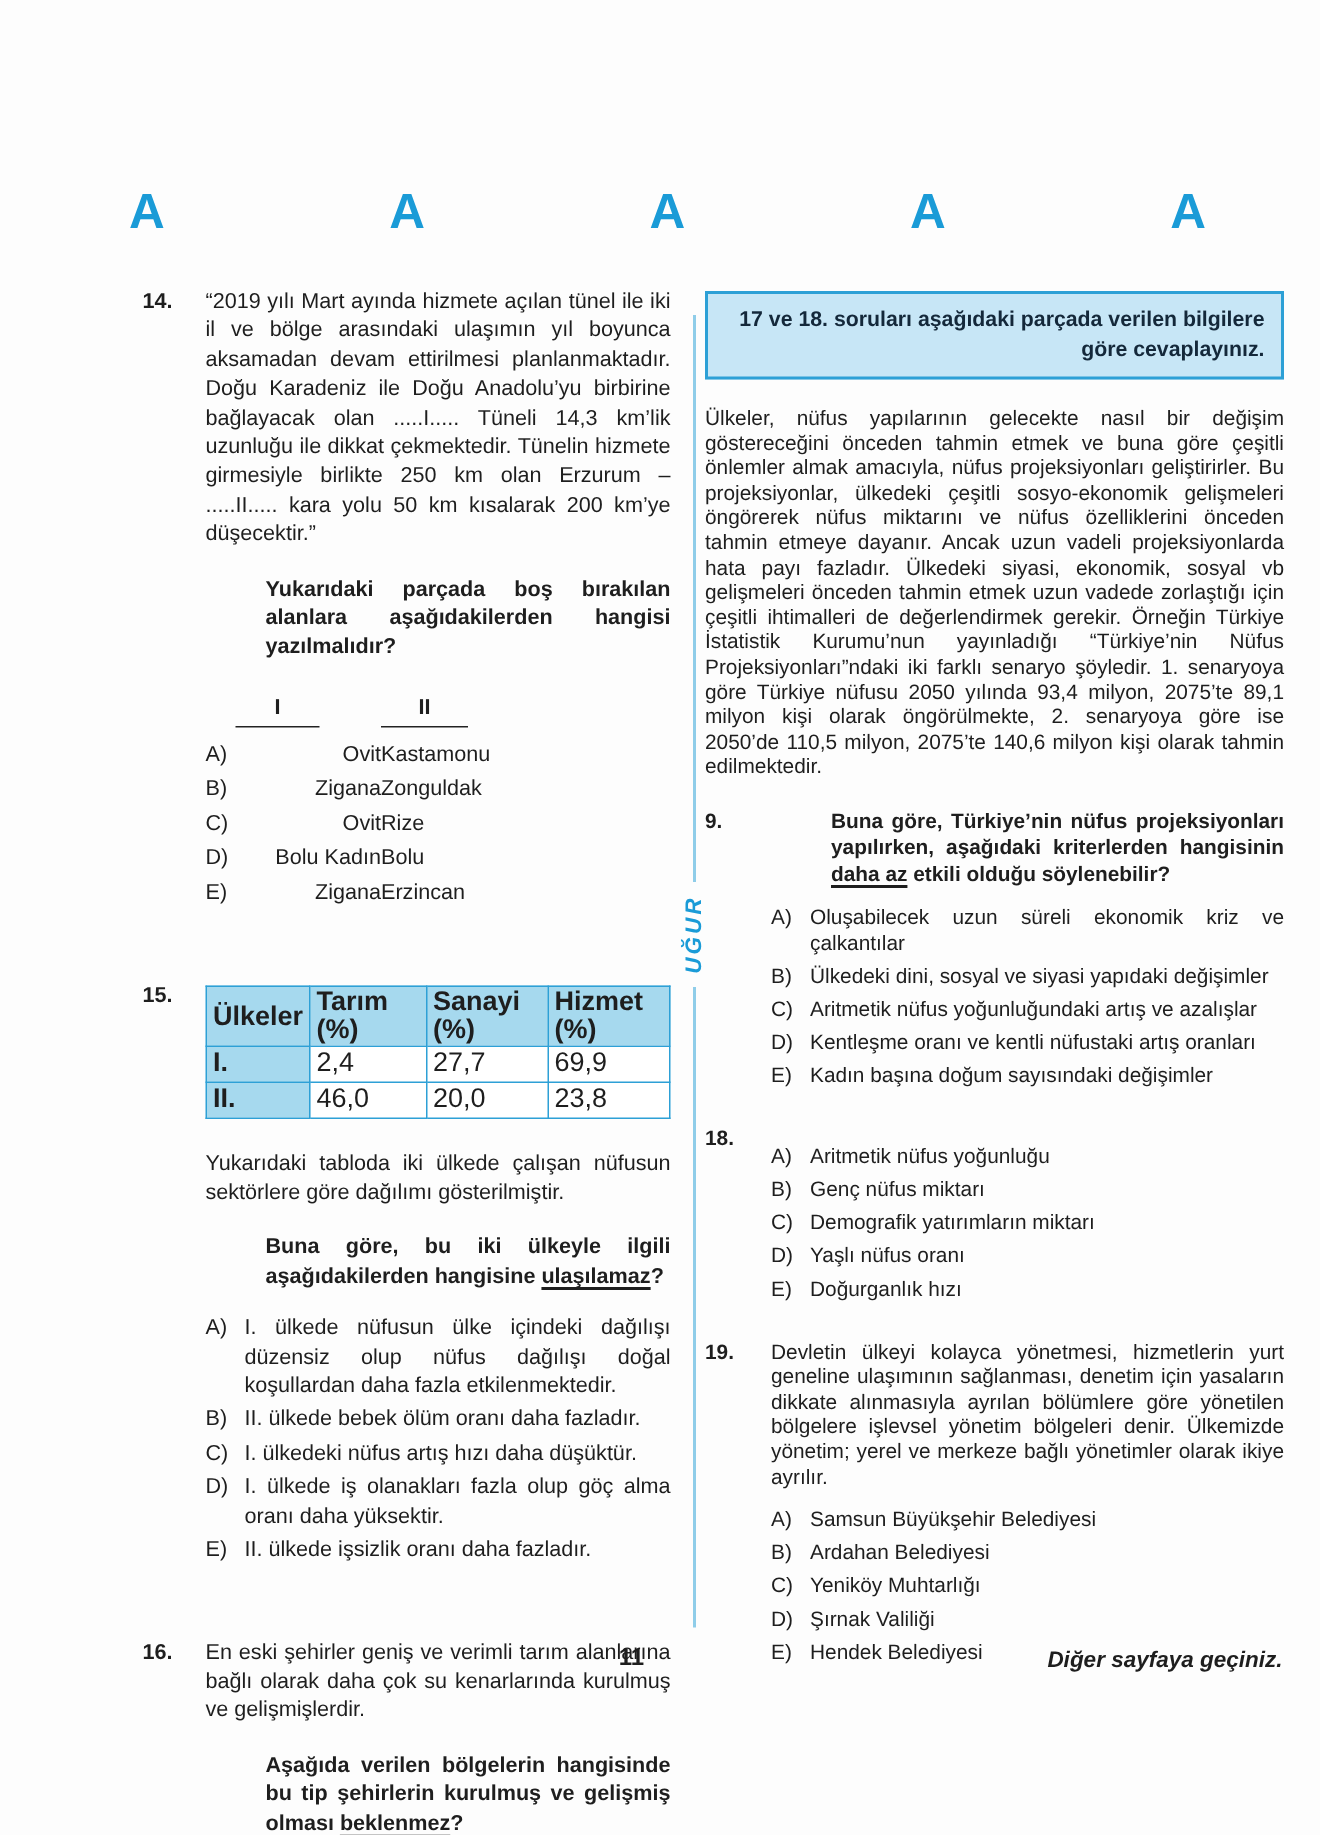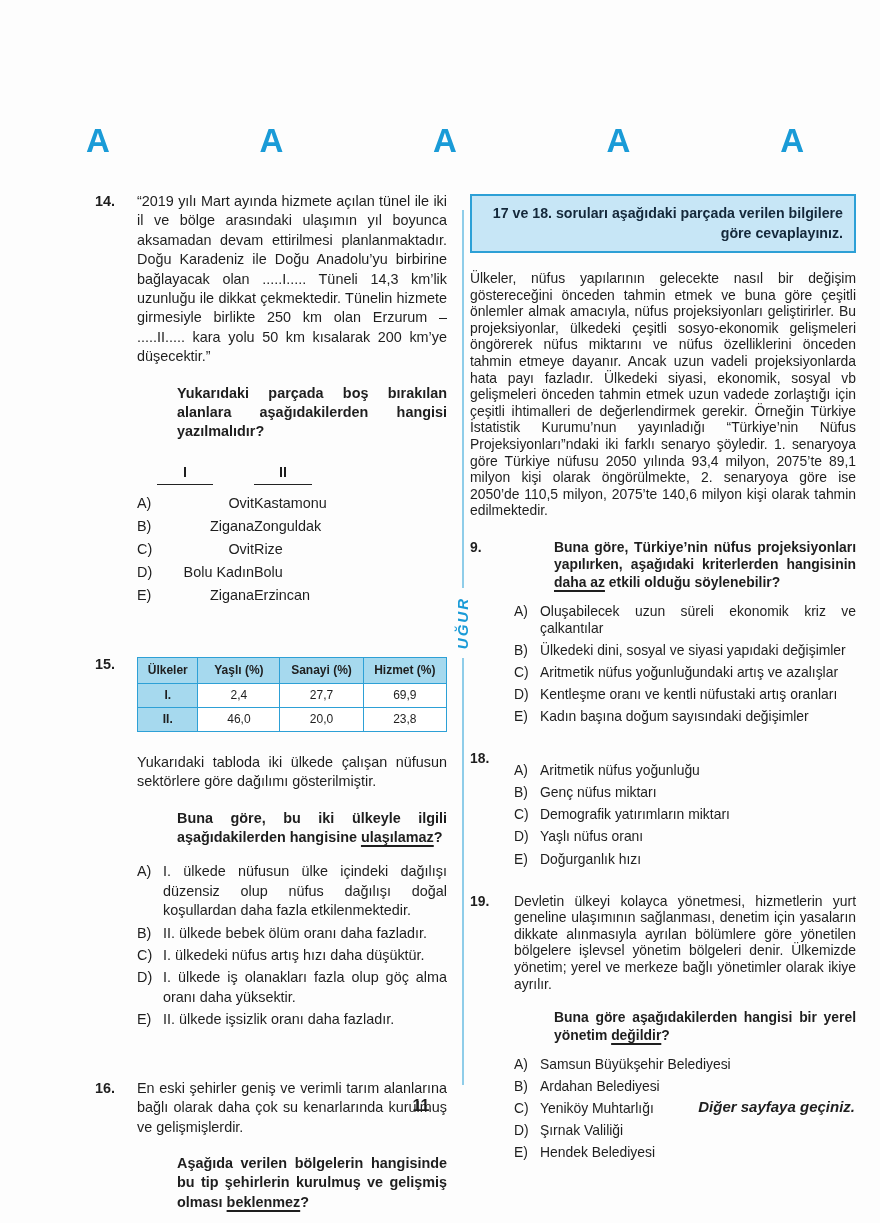--- a/index.html
+++ b/index.html
@@ -48,22 +48,22 @@
   .tc-h1 { margin-left:20px; width:56px; }
   .tc-h2 { margin-left:41px; width:58px; }
   .tc-options { margin-top:9px; }
   .tc-opt { display:flex; margin-bottom:3.5px; }
   .tc-c1 { width:91px; flex:none;text-align:right; }
   .tc-c2 { flex:1; }
 
   
   .sector-table { border-collapse:collapse; margin:2px 0 21px 0; }
   .sector-table th, .sector-table td {
-    border:1.6px solid #2da0d6; text-align:center; vertical-align:middle;
-    font-size:12px; padding:0 4px;
+    border:1.6px solid #2da0d6; text-align:left; vertical-align:middle;
+    font-size:18px; padding:0 4px;
   }
   .sector-table th { background:#a6d9ee; font-weight:700; height:26px; width:88px; }
   .sector-table th.first { width:62px; }
   .sector-table td { height:24px; background:#ffffff; }
   .sector-table td.row-label { background:#a6d9ee; font-weight:700; }
 
   
   .info-box {
     border:2px solid #2da0d6; background:#c7e6f6; color:#14283a;
     font-weight:700; font-size:14.2px; line-height:20px;
@@ -153,21 +153,21 @@
     </div>
   </div>
 
   <div class="question">
     <div class="q-num">15.</div>
     <div class="q-body">
       <table class="sector-table">
         <tbody>
             <tr>
           <th class="first">Ülkeler</th>
-          <th>Yaşlı (%)</th>
+          <th>Tarım (%)</th>
           <th>Sanayi (%)</th>
           <th>Hizmet (%)</th>
         </tr>
         <tr>
           <td class="row-label">I.</td>
           <td>2,4</td>
           <td>27,7</td>
           <td>69,9</td>
         </tr>
         <tr>
@@ -285,21 +285,20 @@
           <span class="opt-text">Doğurganlık hızı</span>
         </div>
       </div>
     </div>
   </div>
 
   <div class="question">
     <div class="q-num">19.</div>
     <div class="q-body">
       <p class="passage">Devletin ülkeyi kolayca yönetmesi, hizmetlerin yurt geneline ulaşımının sağlanması, denetim için yasaların dikkate alınmasıyla ayrılan bölümlere göre yönetilen bölgelere işlevsel yönetim bölgeleri denir. Ülkemizde yönetim; yerel ve merkeze bağlı yönetimler olarak ikiye ayrılır.</p>
-      <p class="stem"><span>Buna göre aşağıdakilerden hangisi bir yerel yönetim </span><span class="u">değildir</span><span>?</span></p>
       <div class="options">
         <div class="opt">
           <span class="opt-letter">A)</span>
           <span class="opt-text">Samsun Büyükşehir Belediyesi</span>
         </div>
         <div class="opt">
           <span class="opt-letter">B)</span>
           <span class="opt-text">Ardahan Belediyesi</span>
         </div>
         <div class="opt">

